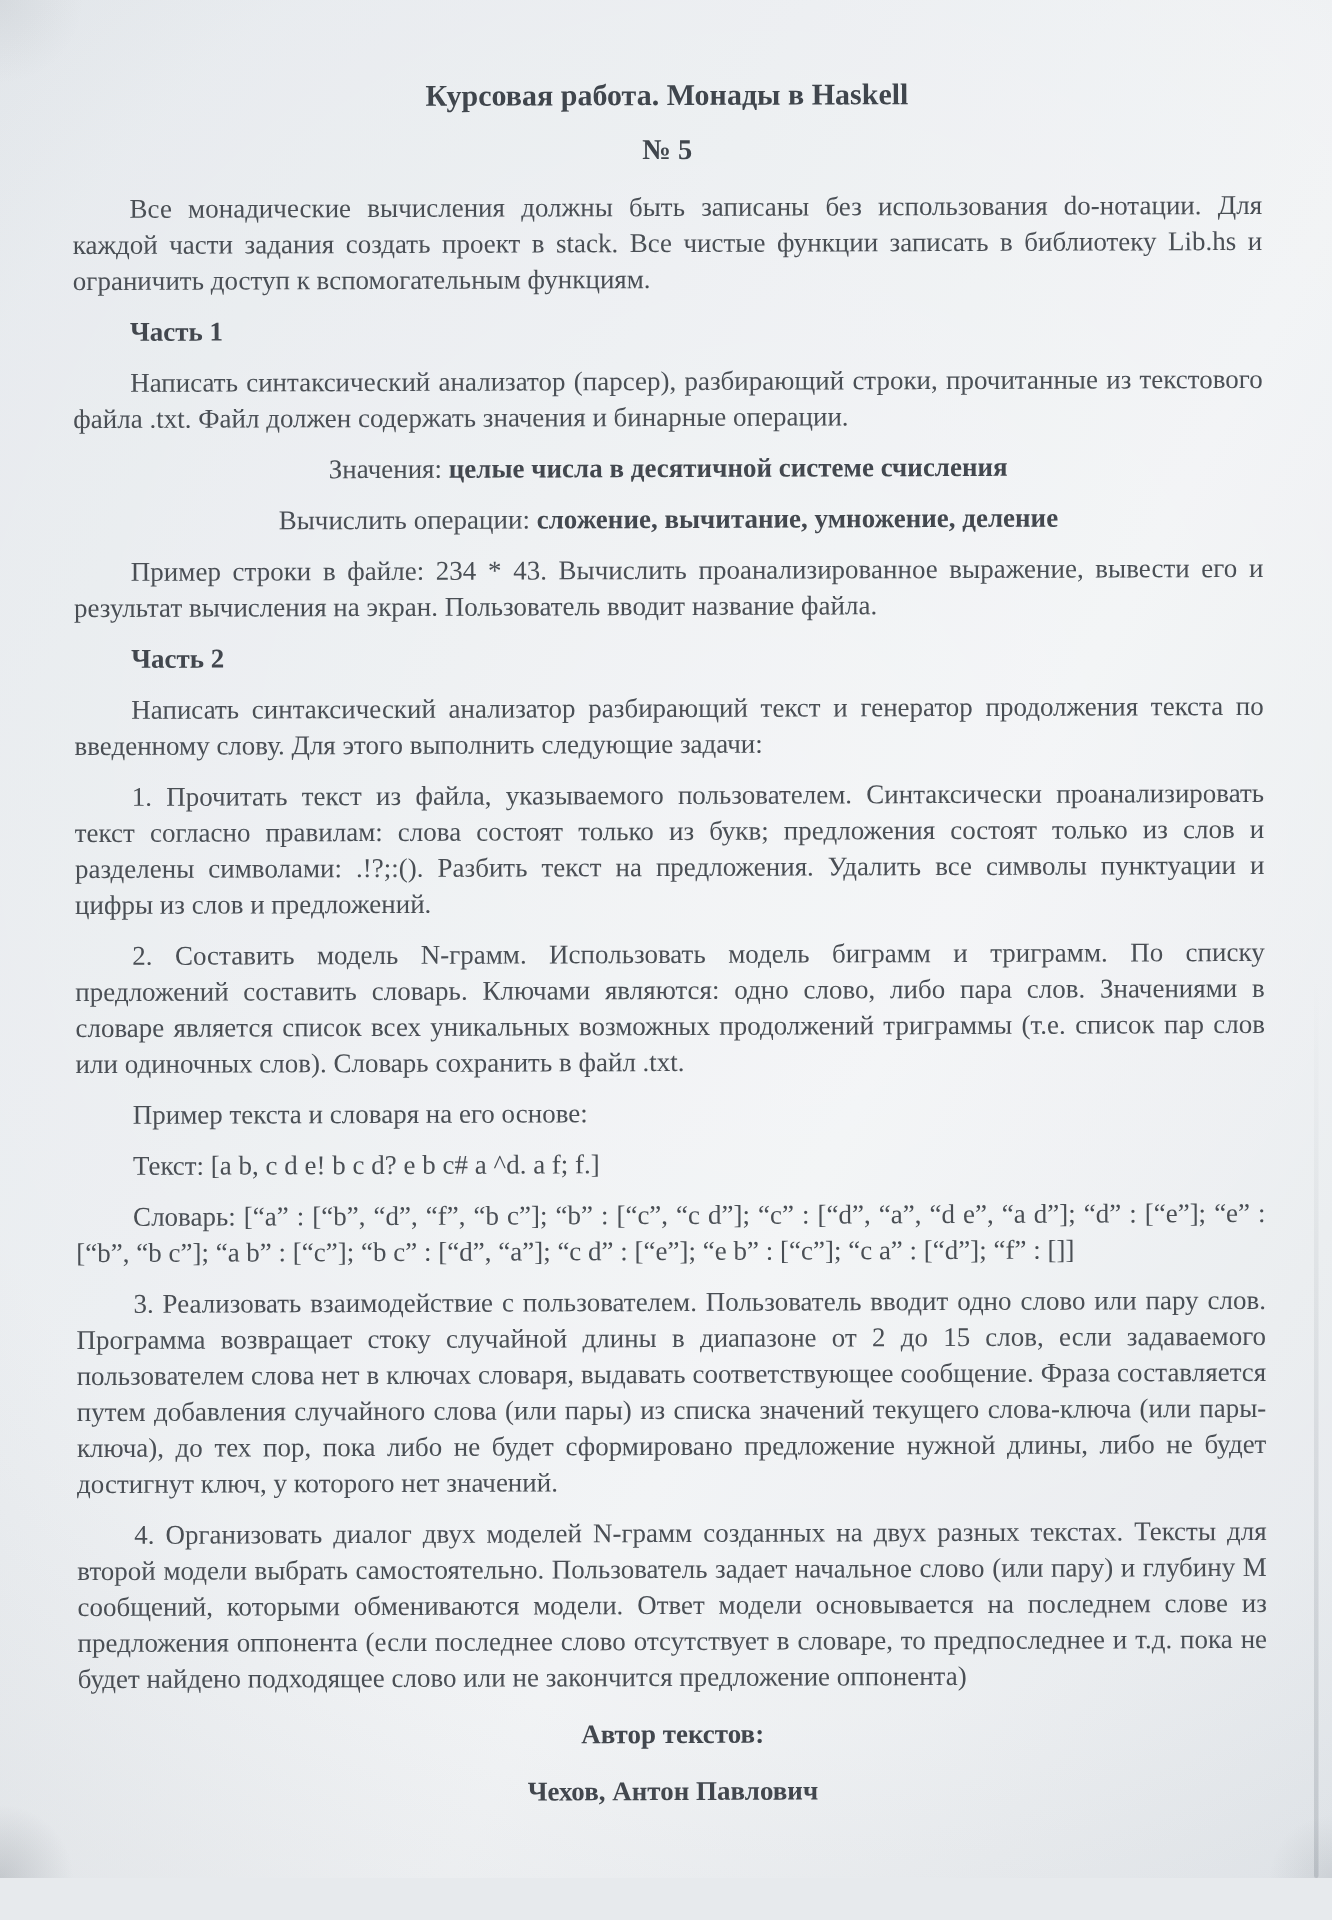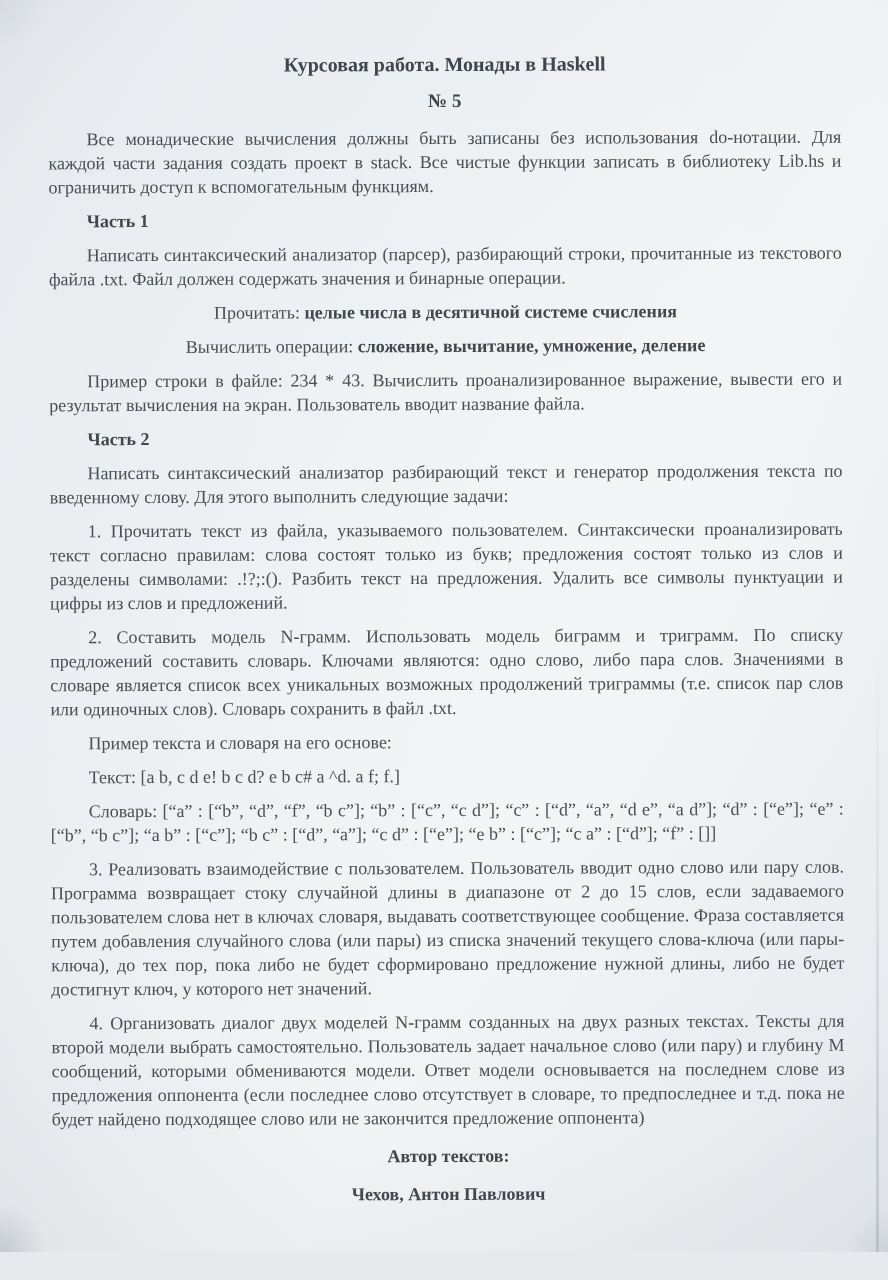--- a/index.html
+++ b/index.html
@@ -89,21 +89,21 @@
 
     <div class="title">Курсовая работа. Монады в Haskell</div>
     <div class="subtitle">№ 5</div>
 
     <p class="para">Все монадические вычисления должны быть записаны без использования do-нотации. Для каждой части задания создать проект в stack. Все чистые функции записать в библиотеку Lib.hs и ограничить доступ к вспомогательным функциям.</p>
 
     <p class="heading">Часть 1</p>
 
     <p class="para">Написать синтаксический анализатор (парсер), разбирающий строки, прочитанные из текстового файла .txt. Файл должен содержать значения и бинарные операции.</p>
 
-    <p class="centerline"><span>Прочитать: </span><span class="b">целые числа в десятичной системе счисления</span></p>
+    <p class="centerline"><span>Значения: </span><span class="b">целые числа в десятичной системе счисления</span></p>
 
     <p class="centerline"><span>Вычислить операции: </span><span class="b">сложение, вычитание, умножение, деление</span></p>
 
     <p class="para">Пример строки в файле: 234 * 43. Вычислить проанализированное выражение, вывести его и результат вычисления на экран. Пользователь вводит название файла.</p>
 
     <p class="heading">Часть 2</p>
 
     <p class="para">Написать синтаксический анализатор разбирающий текст и генератор продолжения текста по введенному слову. Для этого выполнить следующие задачи:</p>
 
     <p class="para">1. Прочитать текст из файла, указываемого пользователем. Синтаксически проанализировать текст согласно правилам: слова состоят только из букв; предложения состоят только из слов и разделены символами: .!?;:(). Разбить текст на предложения. Удалить все символы пунктуации и цифры из слов и предложений.</p>

